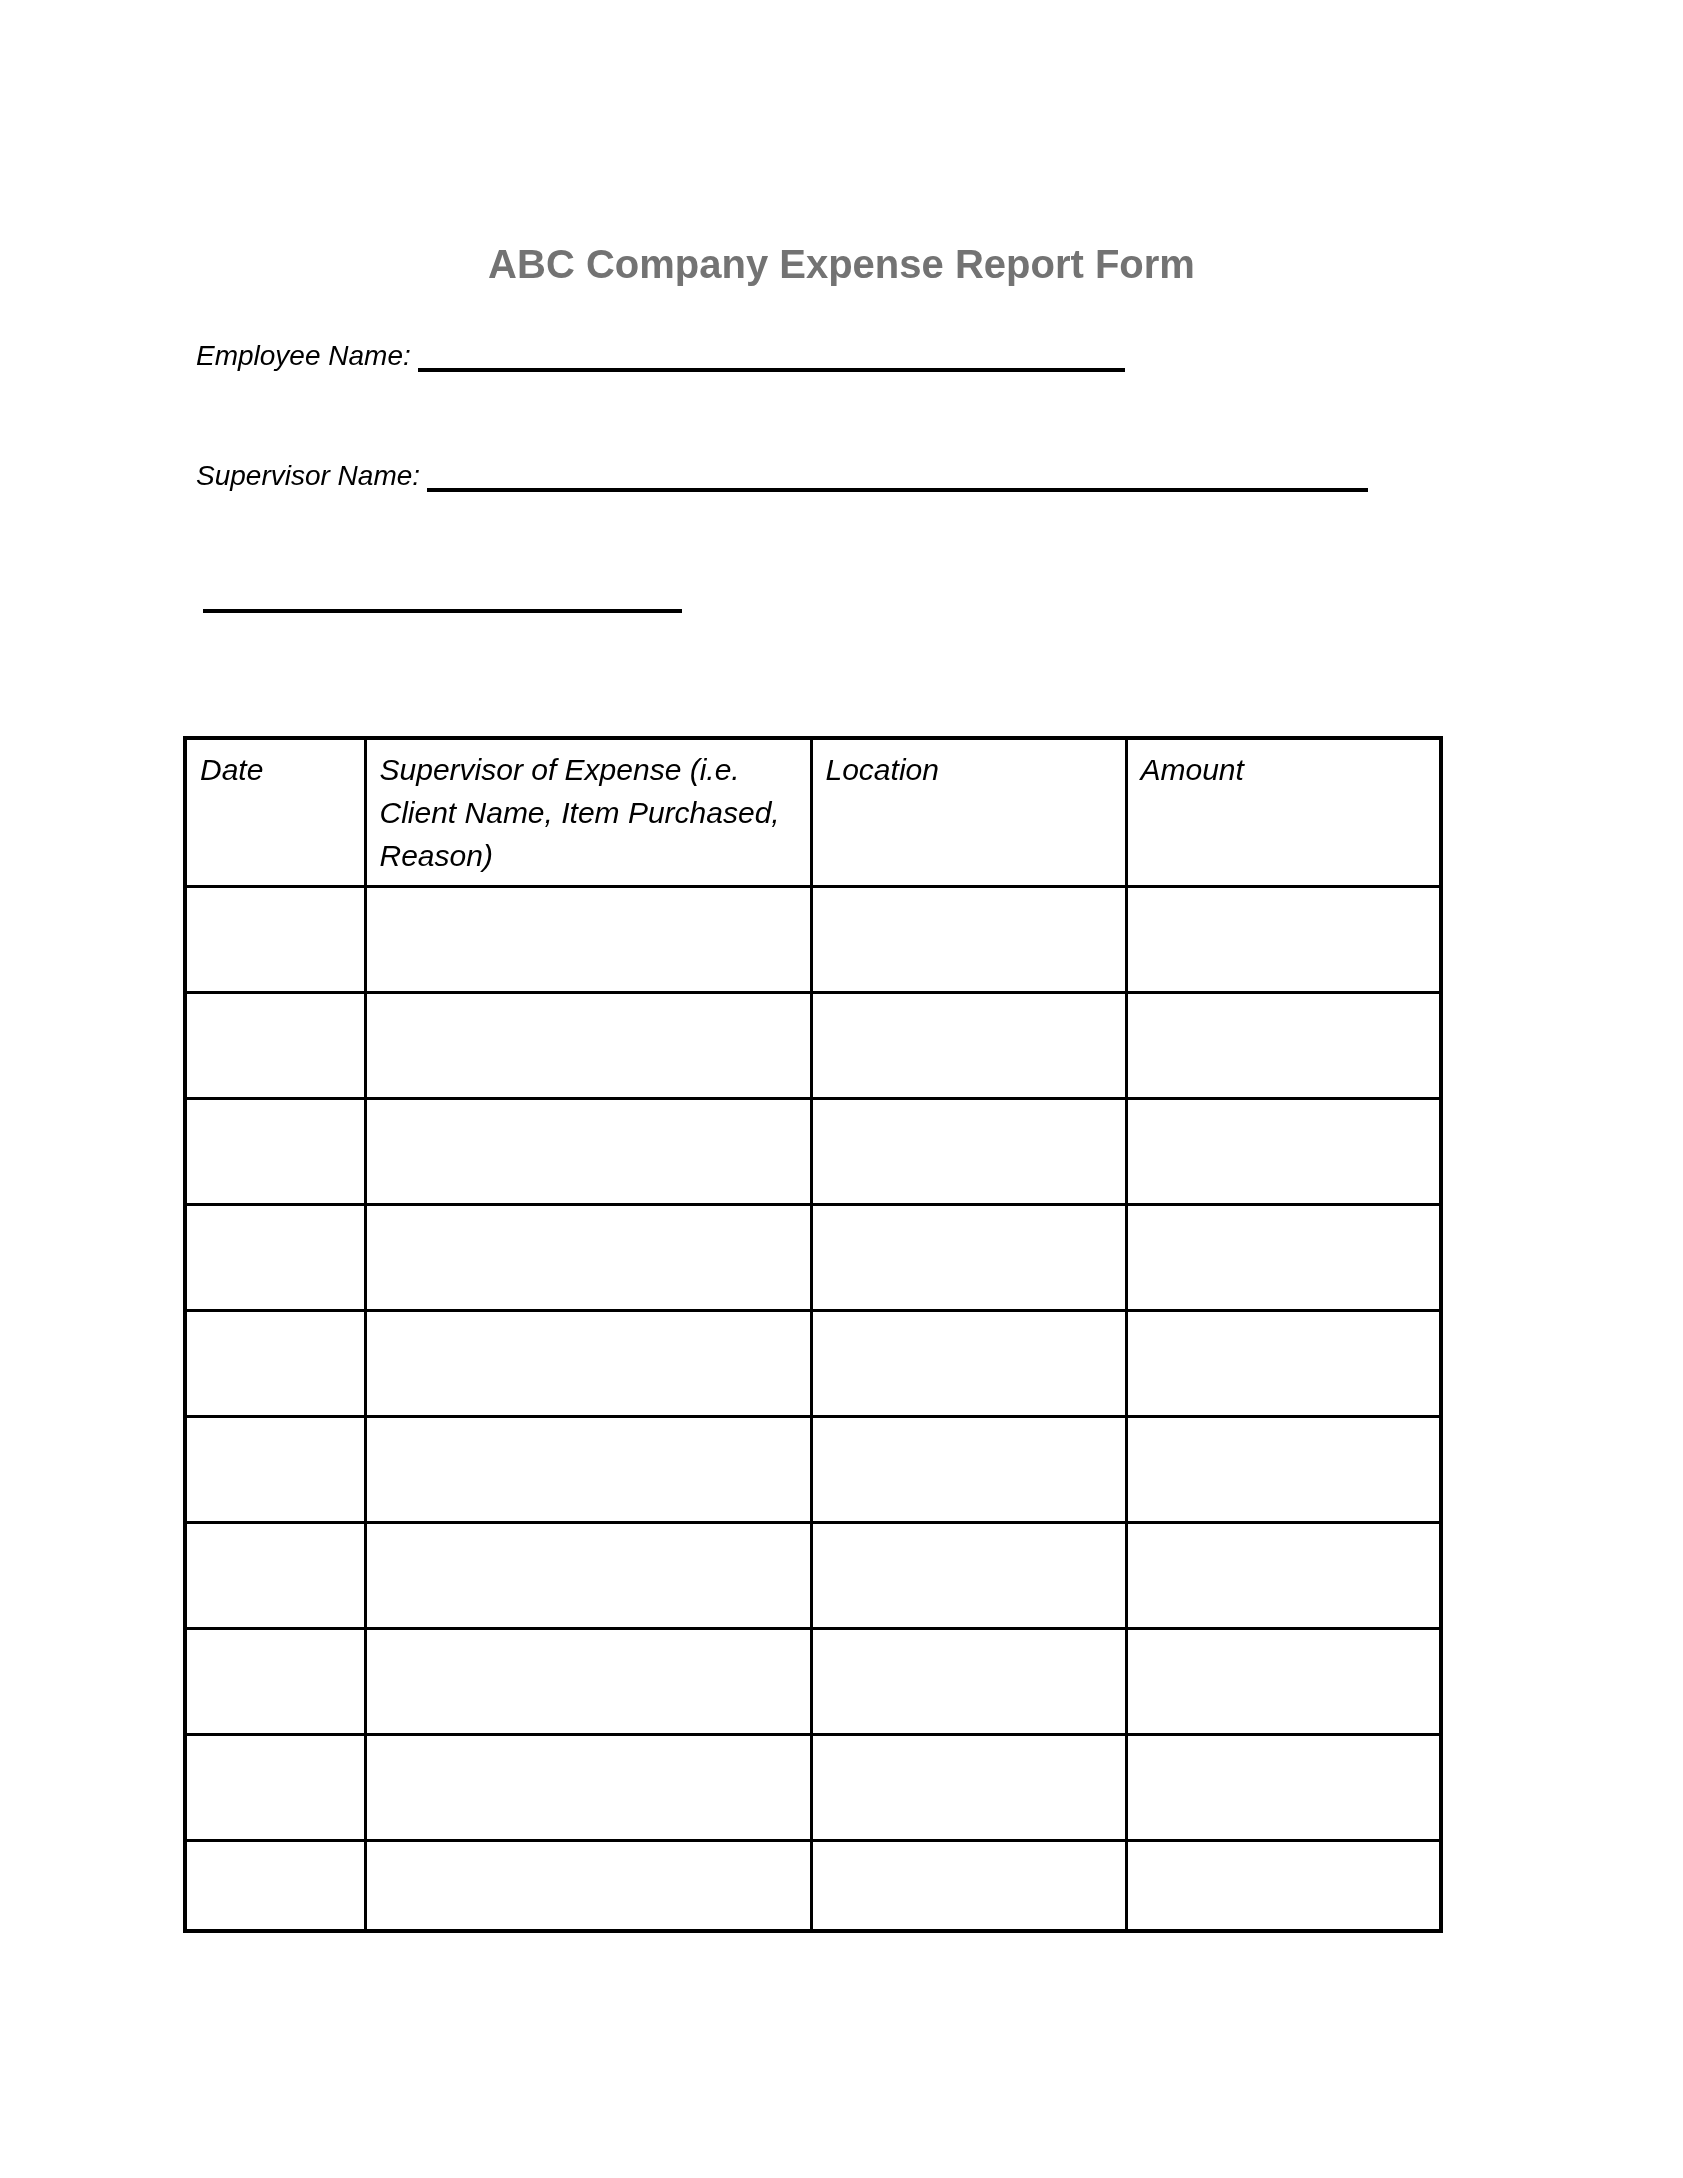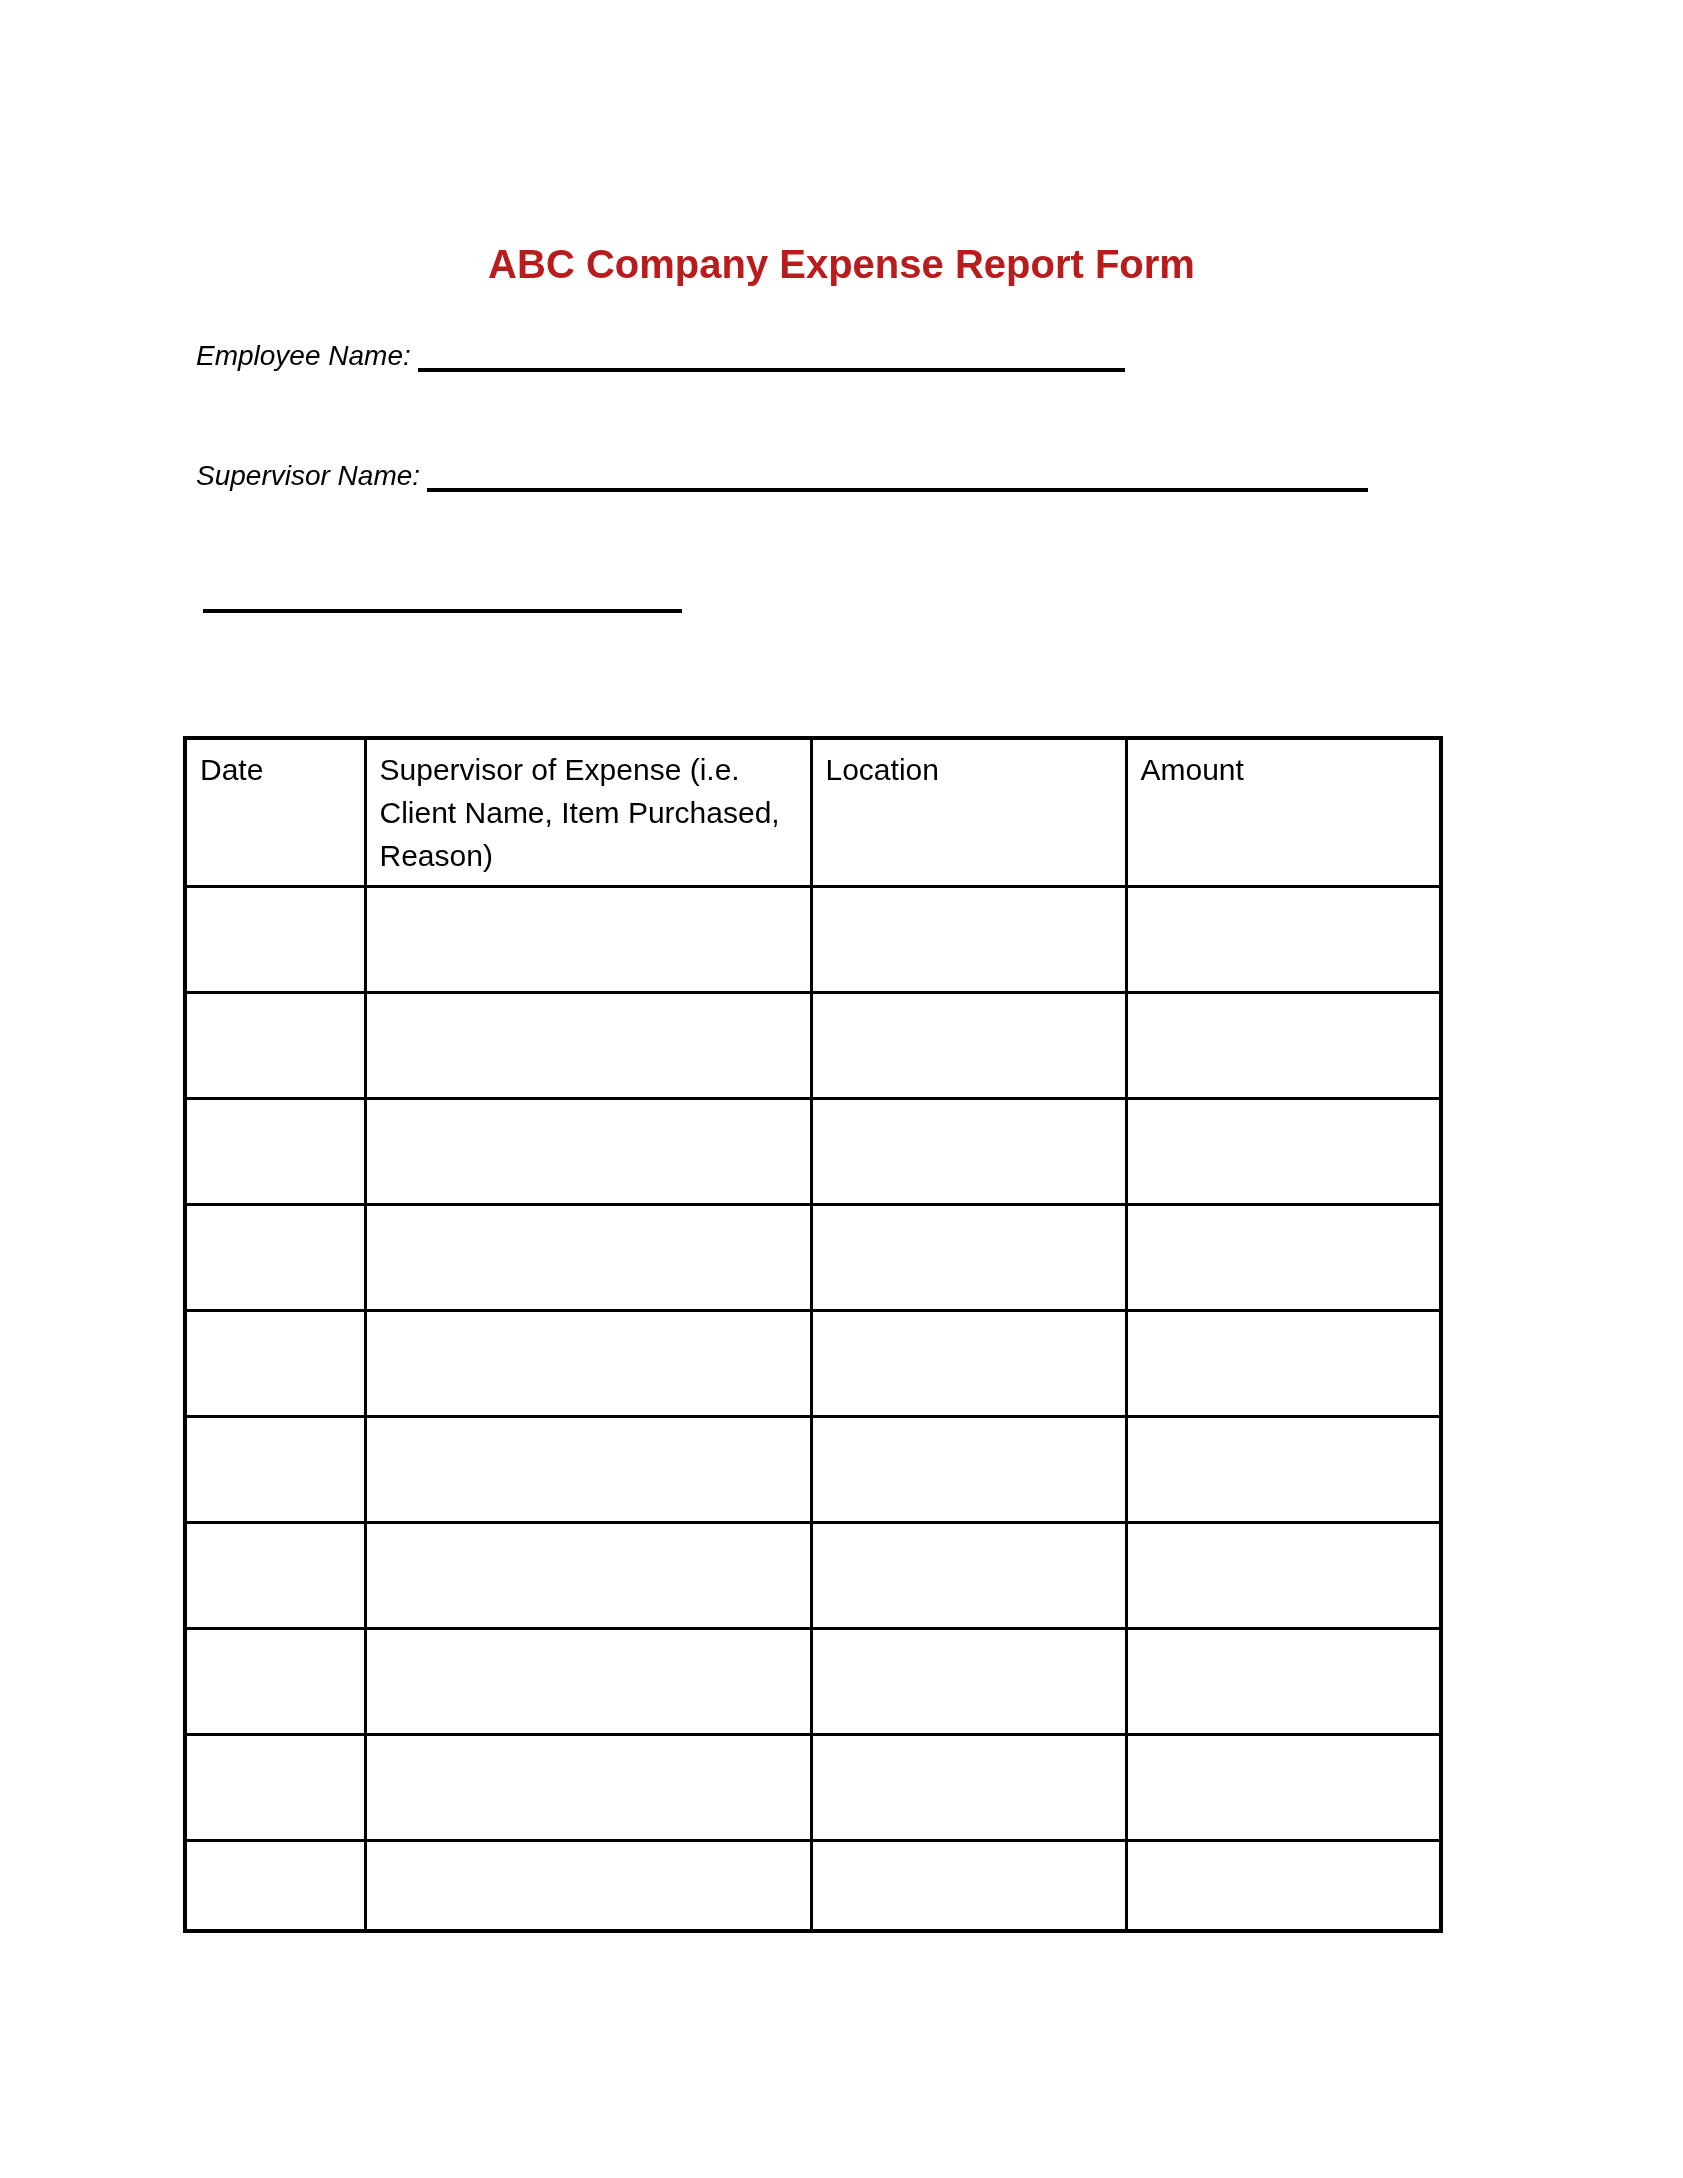--- a/index.html
+++ b/index.html
@@ -15,21 +15,21 @@
   .title{
     position:absolute;
     top:242px;
     left:0;
     width:100%;
     margin:0;
     text-align:center;
     font-size:40px;
     line-height:44px;
     font-weight:bold;
-    color:#b91c1c;
+    color:#737373;
   }
   .field{
     position:absolute;
     left:196px;
     font-style:italic;
     font-size:28px;
     line-height:40px;
     white-space:nowrap;
   }
   .field-employee{top:336px;}
@@ -60,20 +60,21 @@
   .expense-table col.col-amount{width:315px;}
   .expense-table th,
   .expense-table td{
     border:3px solid #000000;
     padding:8px 13px;
     vertical-align:top;
     text-align:left;
     font-size:30px;
   }
   .expense-table th{
+    font-style:italic;
     font-weight:normal;
     line-height:43px;
   }
   .expense-table thead tr{height:147px;}
   .expense-table tbody tr{height:106px;}
   .expense-table tbody tr:last-child{height:90px;}
 </style>
 </head>
 <body>
 

